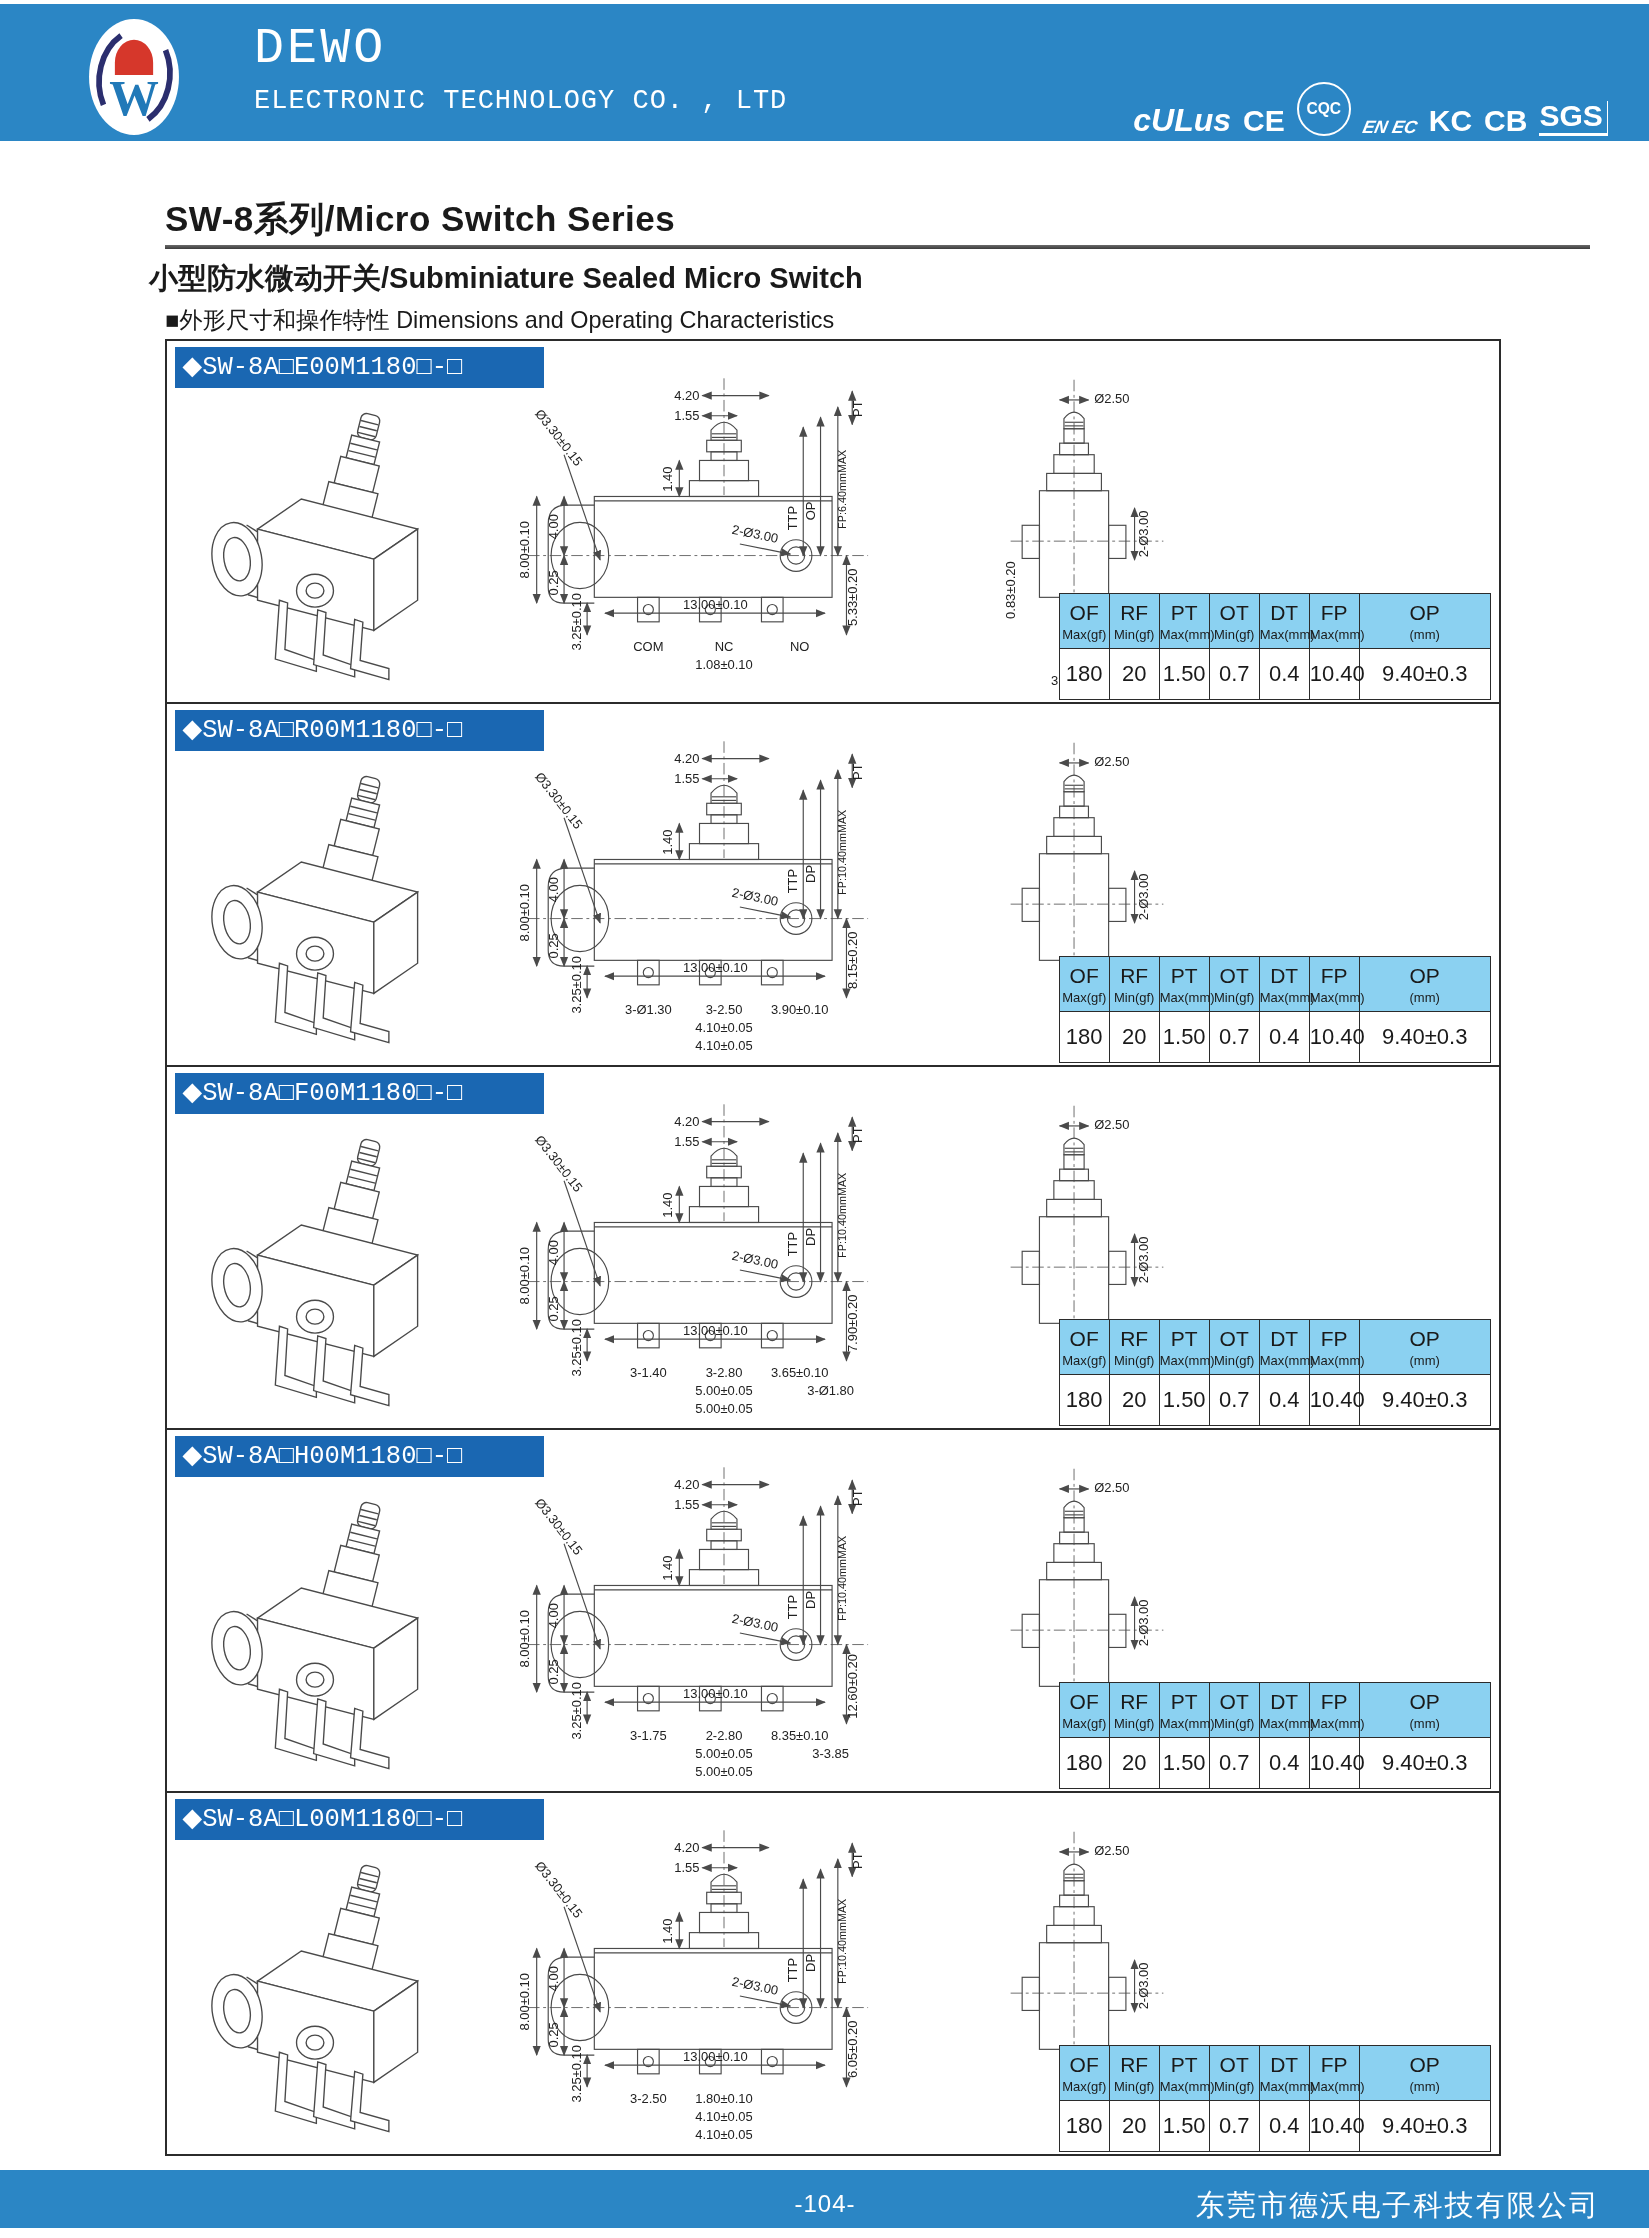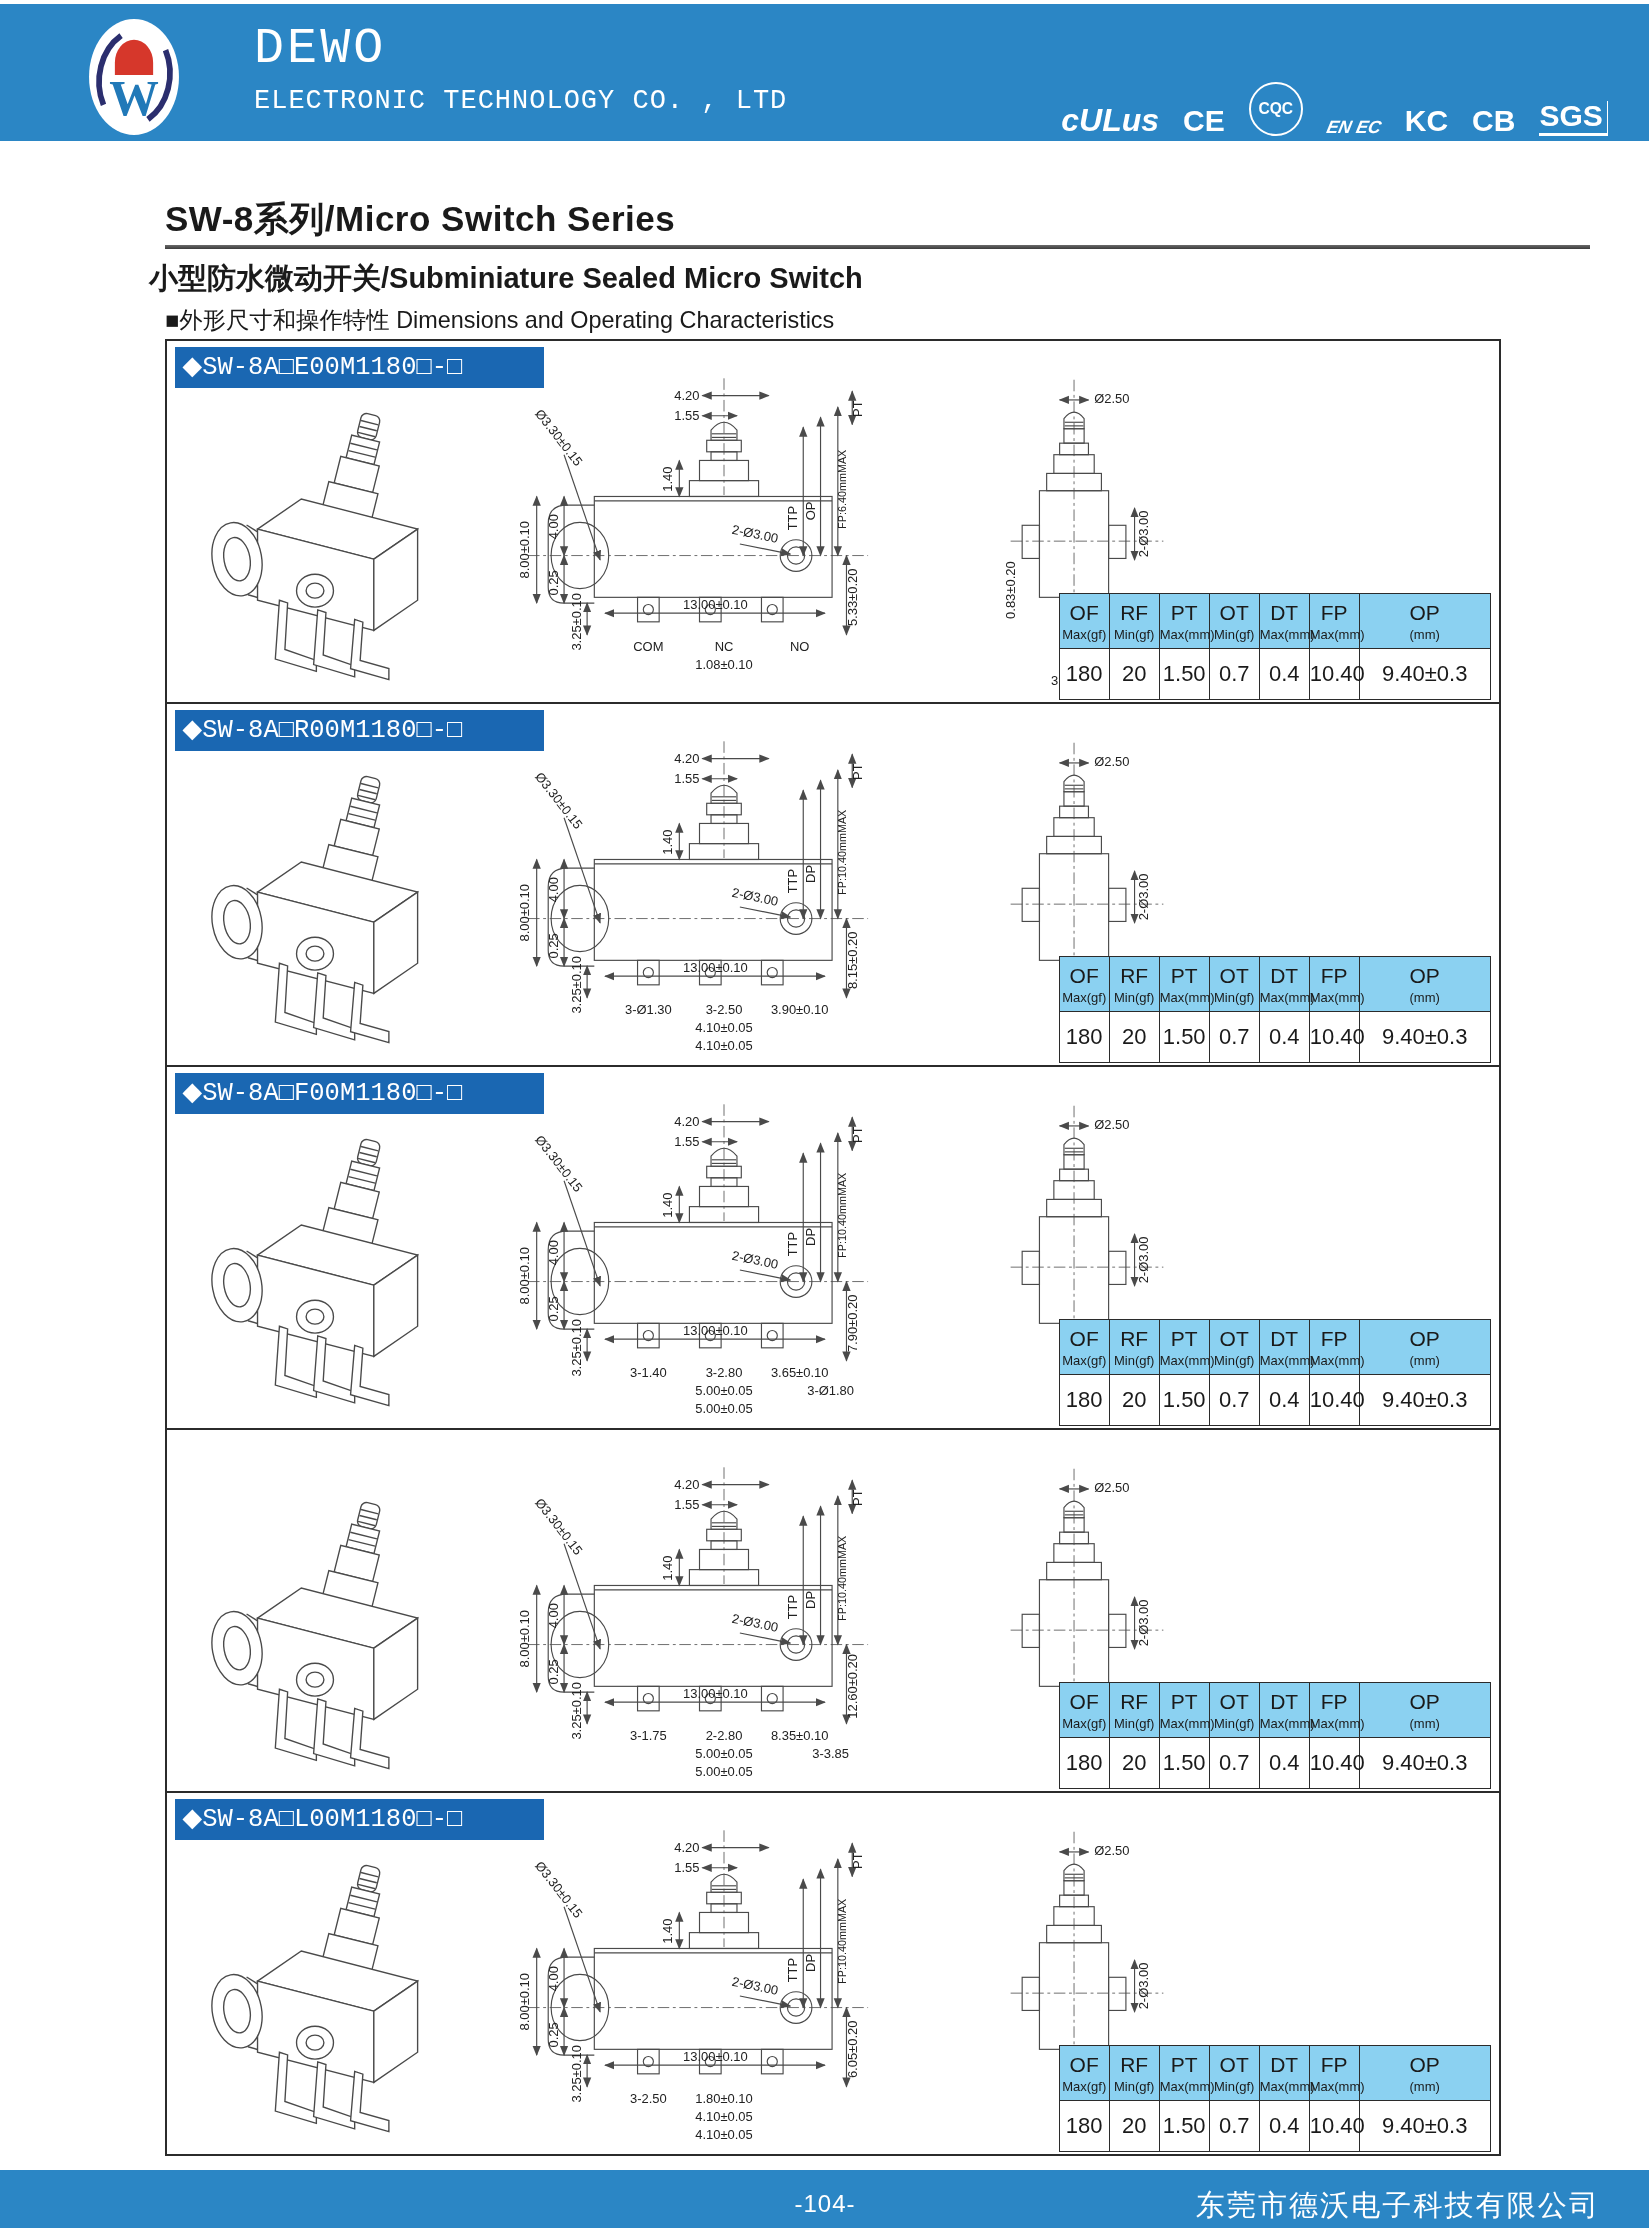--- a/index.html
+++ b/index.html
@@ -5,21 +5,21 @@
   html,body{margin:0;padding:0;background:#e8e8e8;}
   .page{position:relative;width:1650px;height:2239px;background:#ffffff;
         font-family:"Liberation Sans",sans-serif;color:#1a1a1a;overflow:hidden;}
 
   
   .banner{position:absolute;left:0;top:4.2px;width:100%;height:137px;background:#2b86c5;}
   .logo{position:absolute;left:88px;top:13.5px;width:92px;height:118px;}
   .brand{position:absolute;left:254px;top:15.6px;color:#ffffff;font-family:Liberation Mono, monospace;}
   .brand .name{font-size:50px;letter-spacing:3.1px;line-height:57px;}
   .brand .sub{font-size:27px;letter-spacing:1px;margin-top:9.4px;white-space:nowrap;}
-  .certs{position:absolute;right:42px;top:78px;display:flex;align-items:flex-end;gap:24px;
+  .certs{position:absolute;right:42px;top:78px;display:flex;align-items:flex-end;gap:12px;
          color:#ffffff;font-weight:bold;}
   .cert{font-size:30px;line-height:1;white-space:nowrap;}
   .cert.ul{font-style:italic;font-size:32px;}
   .cert.cqc{width:50px;height:50px;border:2.6px solid #fff;border-radius:50%;
             display:flex;align-items:center;justify-content:center;font-size:15.6px;}
   .cert.enec{transform:skewX(-12deg);font-style:italic;font-size:17.7px;line-height:0.95;text-align:center;}
   .cert.sgs{border-bottom:3.6px solid #fff;padding-bottom:2.1px;border-right:1.6px solid #fff;padding-right:4.2px;}
 
   
   .series-title{position:absolute;left:165px;top:196px;font-size:35px;font-weight:800;letter-spacing:0.5px;}
@@ -640,20 +640,21 @@
           <td>0.7</td>
           <td>0.4</td>
           <td>10.40</td>
           <td>9.40±0.3</td>
         </tr>
       </tbody>
     </table>
   </div>
 
   <div class="section">
+    <div class="sec-header">◆SW-8A□H00M1180□-□</div>
 
     <svg class="iso-svg" viewBox="0 0 360 440">
       <g class="dwg-fill">
         <g transform="rotate(14 240 120)">
           <rect x="226" y="26" width="28" height="36" rx="8"></rect>
           <line x1="227" y1="38" x2="253" y2="38"></line>
           <line x1="227" y1="47" x2="253" y2="47"></line>
           <line x1="227" y1="56" x2="253" y2="56"></line>
           <rect x="219" y="62" width="42" height="34"></rect>
           <line x1="220" y1="74" x2="260" y2="74"></line>

